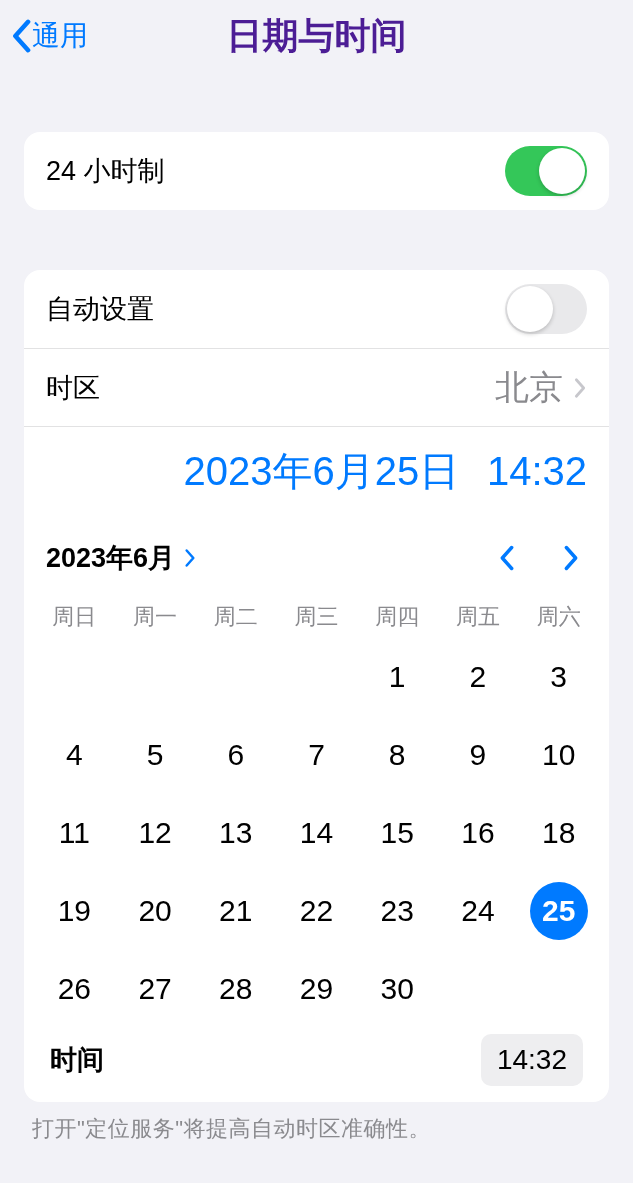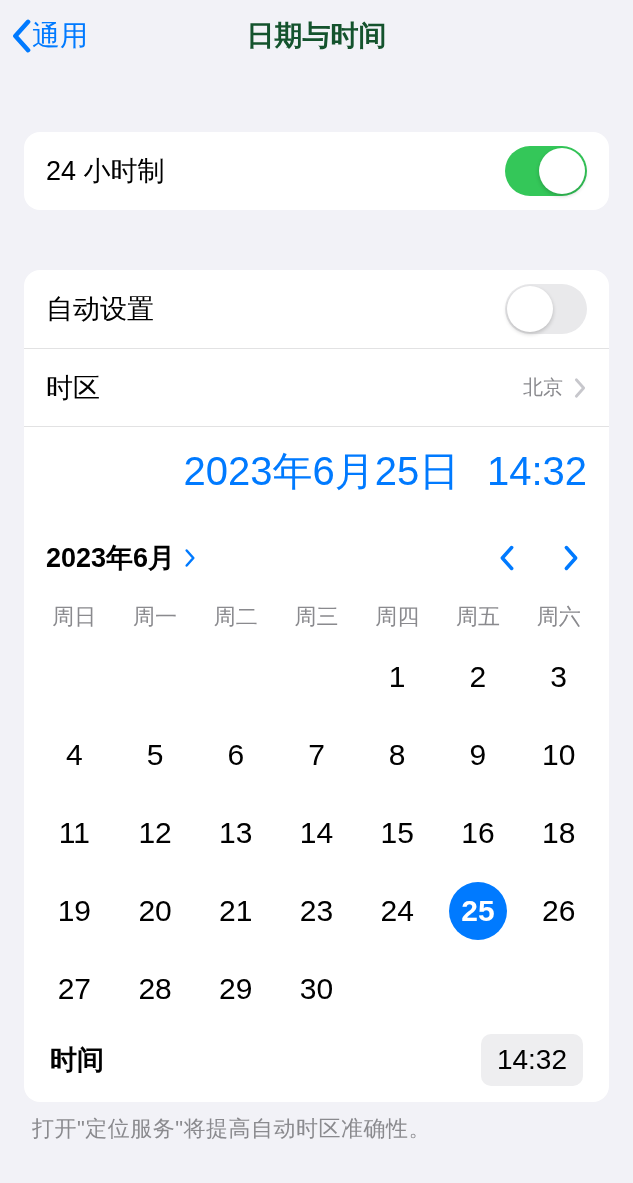--- a/index.html
+++ b/index.html
@@ -23,43 +23,43 @@
       align-items: center;
       color: #007aff;
       font-size: 28px;
       cursor: pointer;
     }
     .nav-back .chev { display: inline-flex; }
     .nav-title {
       position: absolute;
       left: 50%;
       transform: translateX(-50%);
-      font-size: 28px;
+      font-size: 36px;
       font-weight: 600;
-      color: #14532d;
+      color: #4c1d95;
     }
     .group {
       margin: 0 24px;
       background: #fff;
       border-radius: 16px;
     }
     .group-1 { margin-top: 60px; }
     .group-2 { margin-top: 60px; }
     .row {
       display: flex;
       align-items: center;
       padding: 0 22px;
       min-height: 78px;
       font-size: 27px;
       color: #000;
     }
     .row + .row { border-top: 1px solid rgba(60,60,67,0.15); }
     .row .label { flex: 0 0 auto; }
     .row .spacer { flex: 1; }
-    .row .value { color: #8a8a8e; font-size: 20px; }
+    .row .value { color: #8a8a8e; font-size: 34px; }
     .row .chevron { margin-left: 10px; display: inline-flex; color: #c7c7cc; }
     .switch {
       width: 82px; height: 50px; border-radius: 25px;
       position: relative;
     }
     .switch.on { background: #34c759; }
     .switch.off { background: #e9e9eb; }
     .switch .knob {
       position: absolute; top: 2px; width: 46px; height: 46px;
       background: #fff; border-radius: 50%;
@@ -295,20 +295,23 @@
         <div class="cell">
           <span>19</span>
         </div>
         <div class="cell">
           <span>20</span>
         </div>
         <div class="cell">
           <span>21</span>
         </div>
         <div class="cell">
+          <span>22</span>
+        </div>
+        <div class="cell">
           <span>23</span>
         </div>
         <div class="cell">
           <span>24</span>
         </div>
         <div class="cell selected">
           <span>25</span>
         </div>
         <div class="cell">
           <span>26</span>

